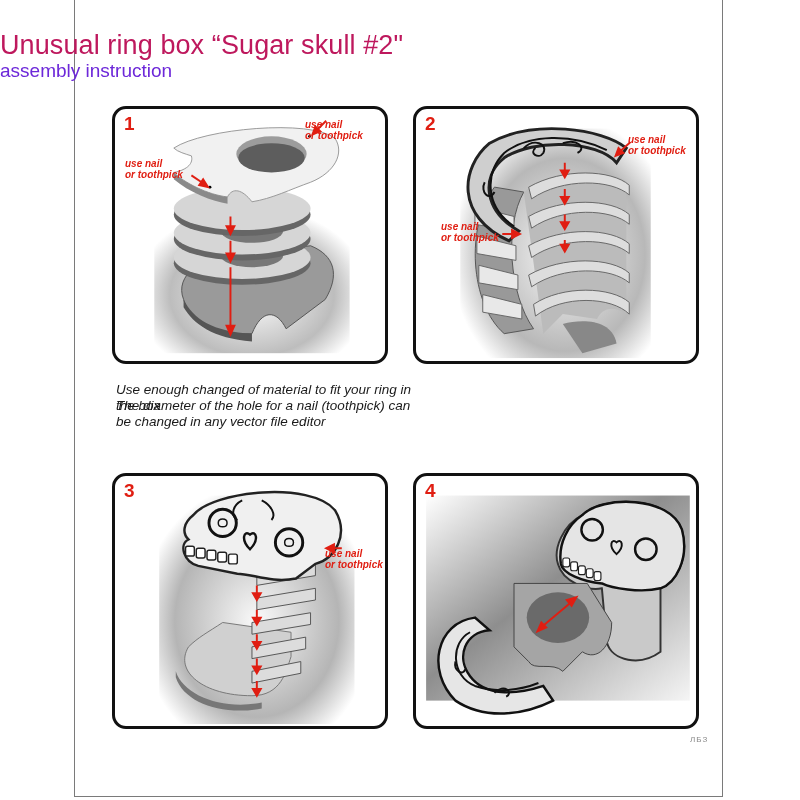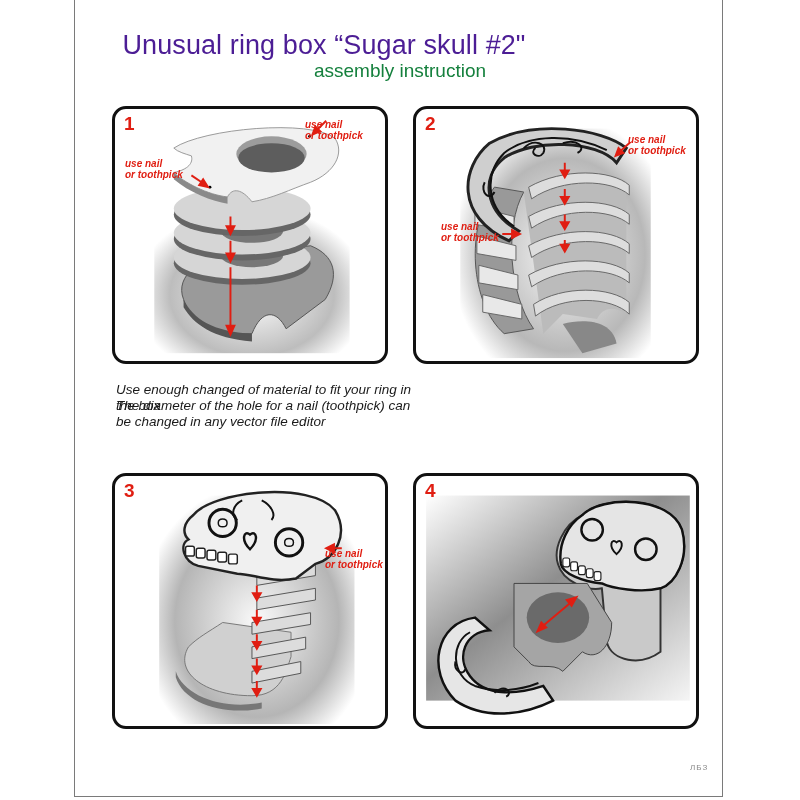--- a/index.html
+++ b/index.html
@@ -1,31 +1,31 @@
 <!DOCTYPE html>
 <html><head>
 <meta charset="utf-8">
 <style>
   html, body { margin:0; padding:0; background:#ffffff; }
   body { width:800px; height:800px; position:relative; overflow:hidden; font-family:"Liberation Sans", sans-serif; }
   .sheet { position:absolute; left:74px; top:-2px; width:649px; height:799px; border:1.5px solid #7a7a7a; box-sizing:border-box; background:#fff; }
-  .title { position:absolute; left:0; top:30px; width:648px; text-align:center; font-size:27px; color:#4c1d95; letter-spacing:0.1px; }
-  .subtitle { position:absolute; left:0; top:60px; width:800px; text-align:center; font-size:19px; color:#15803d; }
+  .title { position:absolute; left:0; top:30px; width:648px; font-size:27px; color:#be185d; letter-spacing:0.1px; }
+  .subtitle { position:absolute; left:0; top:60px; width:800px; text-align:left; font-size:19px; color:#6d28d9; }
   .panel { position:absolute; border:3px solid #111; border-radius:14px; box-sizing:border-box; background:#fff; overflow:hidden; }
   .p1 { left:112px; top:106px; width:276px; height:258px; }
   .p2 { left:413px; top:106px; width:286px; height:258px; }
   .p3 { left:112px; top:473px; width:276px; height:256px; }
   .p4 { left:413px; top:473px; width:286px; height:256px; }
   .step { position:absolute; left:9px; top:4px; font-size:19px; font-weight:bold; color:#e01e12; }
   .art { position:absolute; left:0; top:0; width:100%; height:100%; }
   .note { position:absolute; color:#e01e12; font-size:10px; font-weight:bold; font-style:italic; line-height:11px; text-align:left; white-space:pre-line; }
   .instr { position:absolute; left:116px; font-size:13.5px; font-style:italic; color:#1a1a1a; line-height:16px; width:300px; }
   .i1 { top:382px; }
   .i2 { top:398px; }
-  .logo { position:absolute; left:690px; top:763px; font-size:8px; color:#888; letter-spacing:1px; }
+  .logo { position:absolute; left:690px; top:735px; font-size:8px; color:#888; letter-spacing:1px; }
 </style>
 </head>
 <body>
 
 <div class="sheet"></div>
 
 <div class="title">Unusual ring box “Sugar skull #2"</div>
 <div class="subtitle">assembly instruction</div>
 
 <div class="panel p1">

